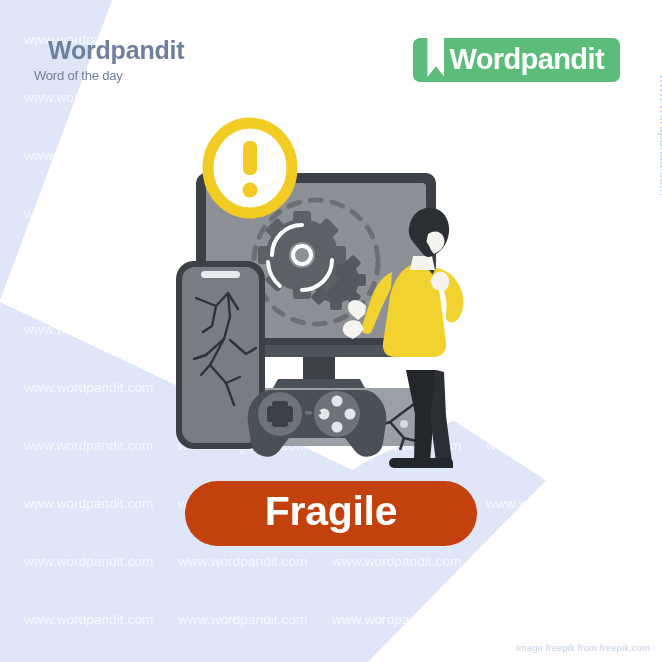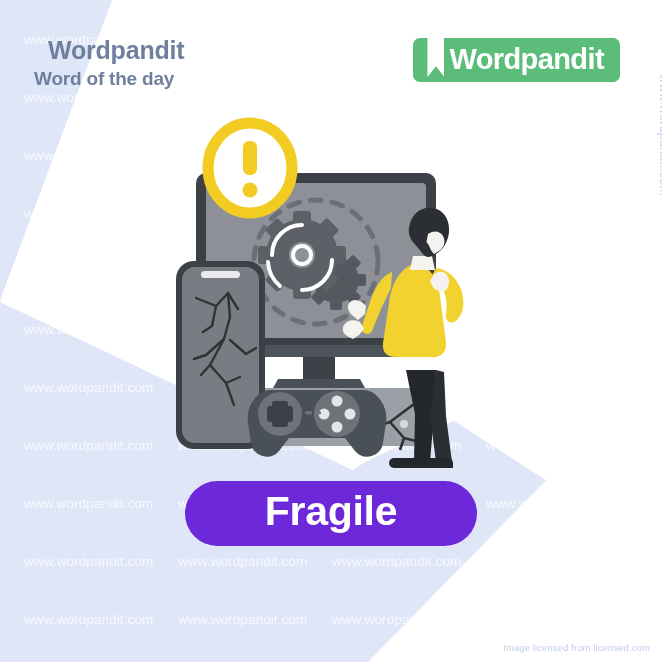--- a/index.html
+++ b/index.html
@@ -92,22 +92,22 @@
     top: 36px;
     color: #6f7f9e;
     line-height: 1.18;
   }
   .hdr-title {
     font-size: 25px;
     font-weight: bold;
     letter-spacing: -.2px;
   }
   .hdr-sub {
-    font-size: 19px;
-    font-weight: bold;
+    font-size: 13px;
+    font-weight: normal;
     margin-left: -14px;
     margin-top: 2px;
     letter-spacing: -.2px;
   }
 
   
   .logo {
     position: absolute;
     right: 42px;
     top: 38px;
@@ -147,21 +147,21 @@
     height: 662px;
   }
 
   
   .pill {
     position: absolute;
     left: 185px;
     top: 481px;
     width: 292px;
     height: 65px;
-    background: #6d28d9;
+    background: #c2410c;
     border-radius: 34px;
     display: flex;
     align-items: center;
     justify-content: center;
   }
   .pill-word {
     color: #ffffff;
     font-size: 41px;
     font-weight: bold;
     letter-spacing: -.3px;
@@ -440,15 +440,15 @@
       <path d="M428 234 c6 -4 12 -3 15 2 c3 5 1 12 -4 15 l-5 3 l-8 -10 z" fill="#f5f3ef"></path>
       <path d="M424 240 c4 3 7 8 7 13 l-5 3 l-8 -11 z" fill="#2b2f33"></path>
     </g>
   </svg>
 
   <div class="pill">
     <span class="pill-word">Fragile</span>
   </div>
 
 
-  <div class="credit">Image licensed from licensed.com</div>
+  <div class="credit">Image freepik from freepik.com</div>
 
 </div>
 
 </body></html>

